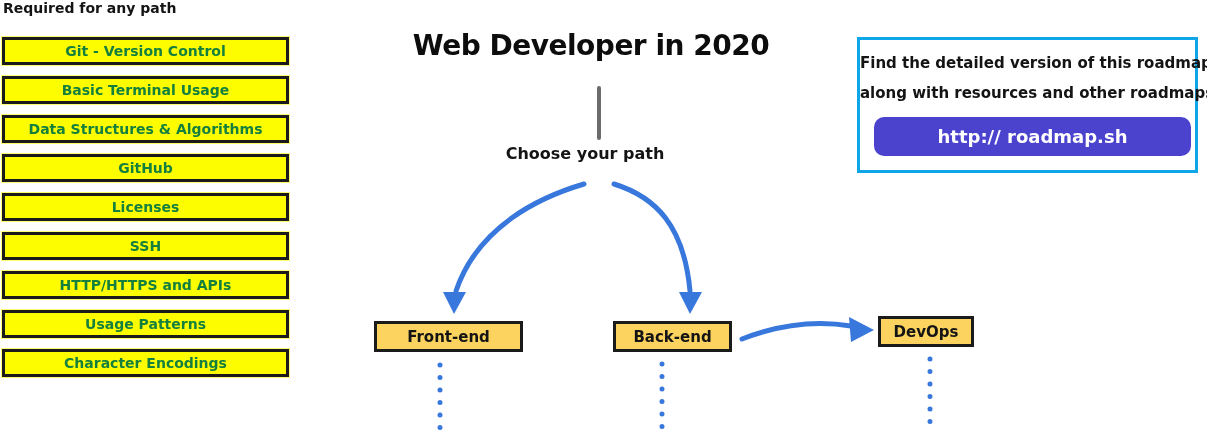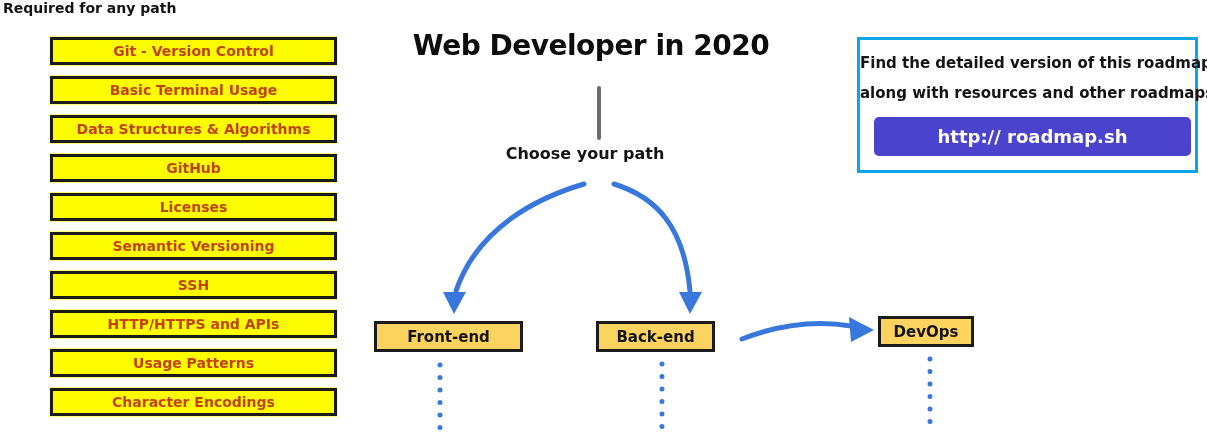--- a/index.html
+++ b/index.html
@@ -11,80 +11,78 @@
   
   .req-title {
     position: absolute; left: 3px; top: 0;
     font-size: 14px; font-weight: bold; color: #141414;
   }
   .req-list { position: absolute; left: 2px; top: 37px; width: 287px; }
   .req-box {
     width: 287px; height: 28px; margin-bottom: 11px;
     background: var(--yellow); border: 3px solid #1b1b1b;
     display: flex; align-items: center; justify-content: center;
-    font-size: 14px; font-weight: bold; color: #c2410c;
+    font-size: 14px; font-weight: bold; color: #15803d;
     box-shadow: 0 0 0 1px rgba(253,253,0,.55);
-    margin-left: 48px;
   }
 
   
   .main-title {
     position: absolute; left: 331px; top: 29px; width: 520px;
     text-align: center; font-size: 28px; font-weight: bold; color: #0d0d0d;
     letter-spacing: -0.5px;
   }
   .choose-label {
     position: absolute; left: 485px; top: 144px; width: 200px;
     text-align: center; font-size: 16px; font-weight: bold; color: #141414;
   }
   .path-box {
     position: absolute; height: 31px;
     background: var(--orange); border: 3px solid #1b1b1b;
     display: flex; align-items: center; justify-content: center;
     font-size: 15px; font-weight: bold; color: #141414;
   }
   .path-frontend { left: 374px; top: 321px; width: 149px; }
-  .path-backend  { left: 596px; top: 321px; width: 119px; }
+  .path-backend  { left: 613px; top: 321px; width: 119px; }
   .path-devops   { left: 878px; top: 316px; width: 96px; }
 
   svg.overlay { position: absolute; inset: 0; pointer-events: none; }
 
   
   .info-box {
     position: absolute; left: 857px; top: 37px; width: 341px; height: 136px;
     background: #ffffff; border: 3px solid #0ea5e9;
   }
   .info-line {
     position: absolute; left: 0; width: 100%; text-align: center;
     font-size: 15px; font-weight: 600; color: #141414; white-space: nowrap;
   }
   .info-line1 { top: 14px; }
   .info-line2 { top: 44px; }
   .info-button {
     position: absolute; left: 14px; top: 77px; width: 317px; height: 39px;
-    background: var(--purple); border: none; border-radius: 5px;
+    background: var(--purple); border: none; border-radius: 10px;
     color: #ffffff; font-size: 18px; font-weight: bold;
     font-family: "DejaVu Sans", "Liberation Sans", sans-serif;
     display: flex; align-items: center; justify-content: center;
     cursor: pointer;
   }
 </style>
 </head>
 <body>
 
 <div class="canvas">
 
   <div class="req-title">Required for any path</div>
   <div class="req-list">
       <div class="req-box">Git - Version Control</div>
       <div class="req-box">Basic Terminal Usage</div>
       <div class="req-box">Data Structures &amp; Algorithms</div>
       <div class="req-box">GitHub</div>
       <div class="req-box">Licenses</div>
-      <div class="req-box">Semantic Versioning</div>
       <div class="req-box">SSH</div>
       <div class="req-box">HTTP/HTTPS and APIs</div>
       <div class="req-box">Usage Patterns</div>
       <div class="req-box">Character Encodings</div>
     </div>
 
   <div class="main-title">Web Developer in 2020</div>
   <div class="choose-label">Choose your path</div>
 
   <div class="path-box path-frontend">Front-end</div>

